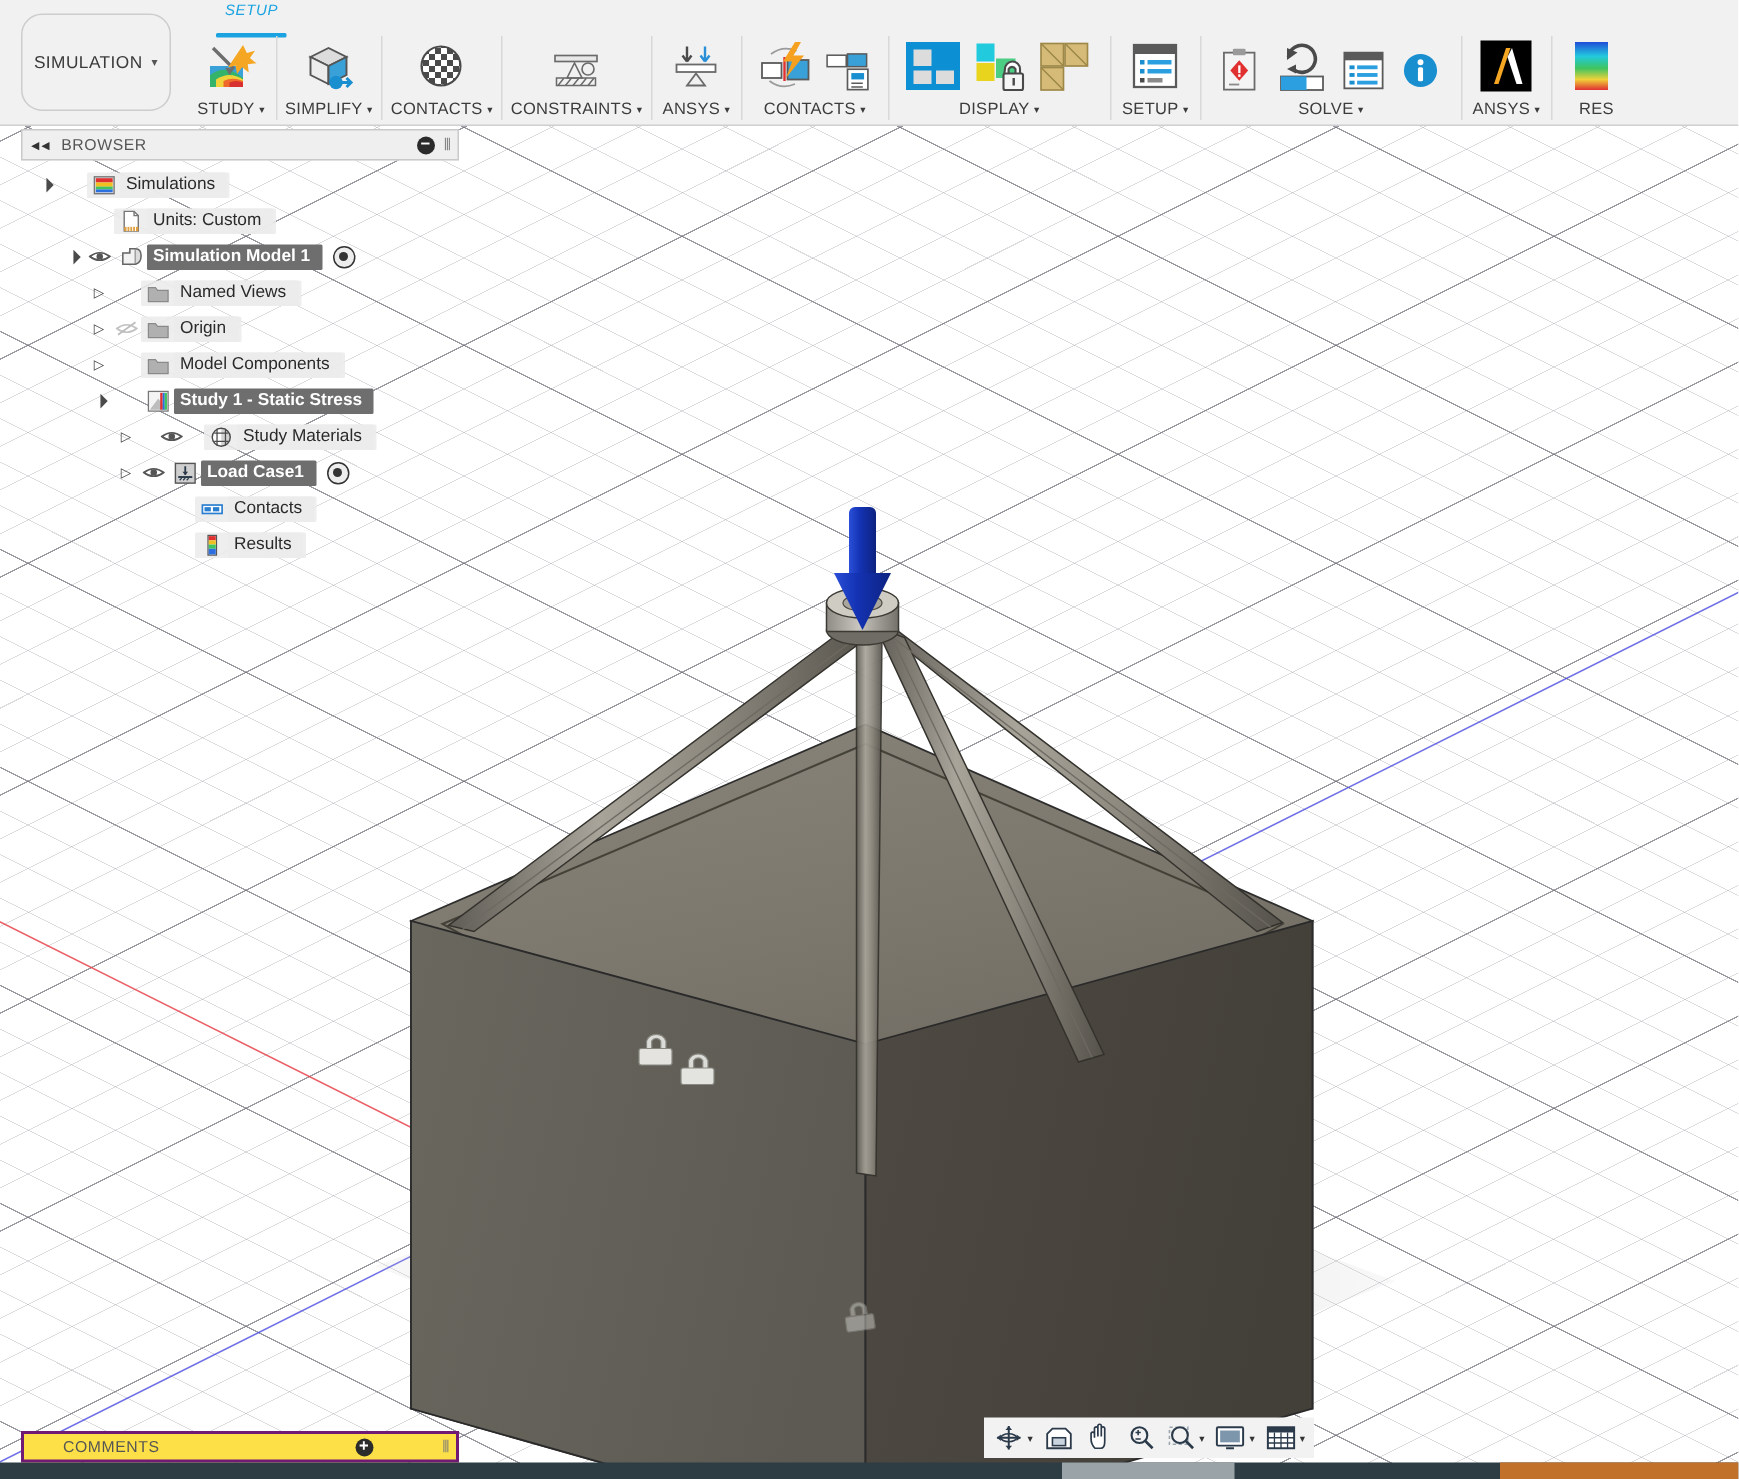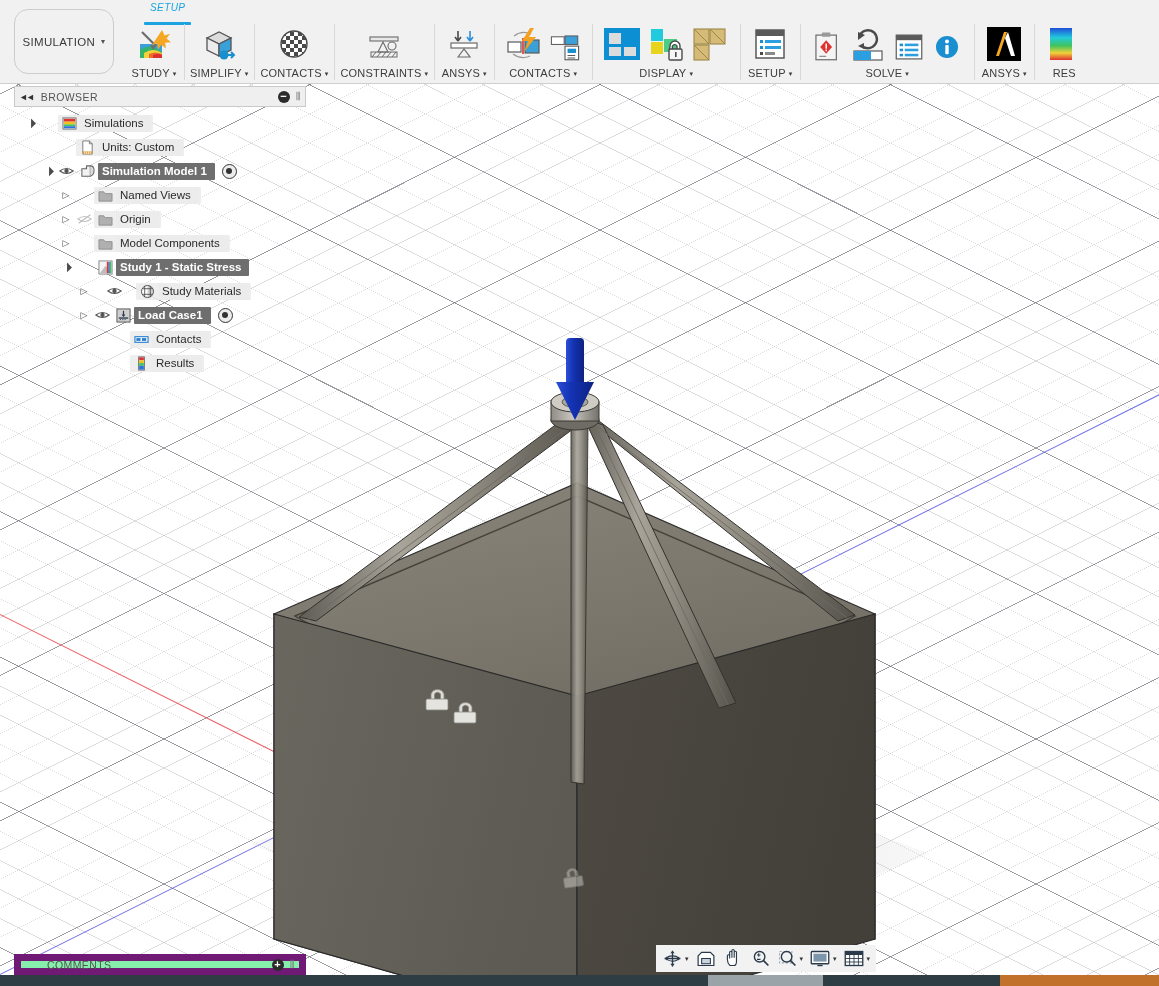--- a/index.html
+++ b/index.html
@@ -127,23 +127,23 @@
     width: 15px; height: 15px; border-radius: 50%;
     border: 1.6px solid #333; margin-left: 5px;
     display: flex; align-items: center; justify-content: center; cursor: pointer;
     background: rgba(235,235,235,0.9);
   }
   .target-btn i { width: 6px; height: 6px; border-radius: 50%; background: #333; display: block; }
 
   
   #comments {
     position: absolute; left: 14px; bottom: 11px; width: 292px; height: 21px;
-    background: #86efac; border: 7px solid #701a75;
+    background: #fde047; border: 2px solid #701a75;
     display: flex; align-items: center; padding: 0 4px;
-    font-size: 10.5px; color: #555; letter-spacing: .4px;
+    font-size: 10.5px; color: #555; letter-spacing: .4px; gap: 40px;
   }
   #comments .title { flex: 1; padding-left: 22px; }
 
   
   #navbar {
     position: absolute; left: 656px; bottom: 14px;
     height: 27px; background: #f2f2f2;
     display: flex; align-items: center; gap: 2px; padding: 0 4px;
   }
   .nav-item { display: flex; align-items: center; cursor: pointer; padding: 0 2px; }

